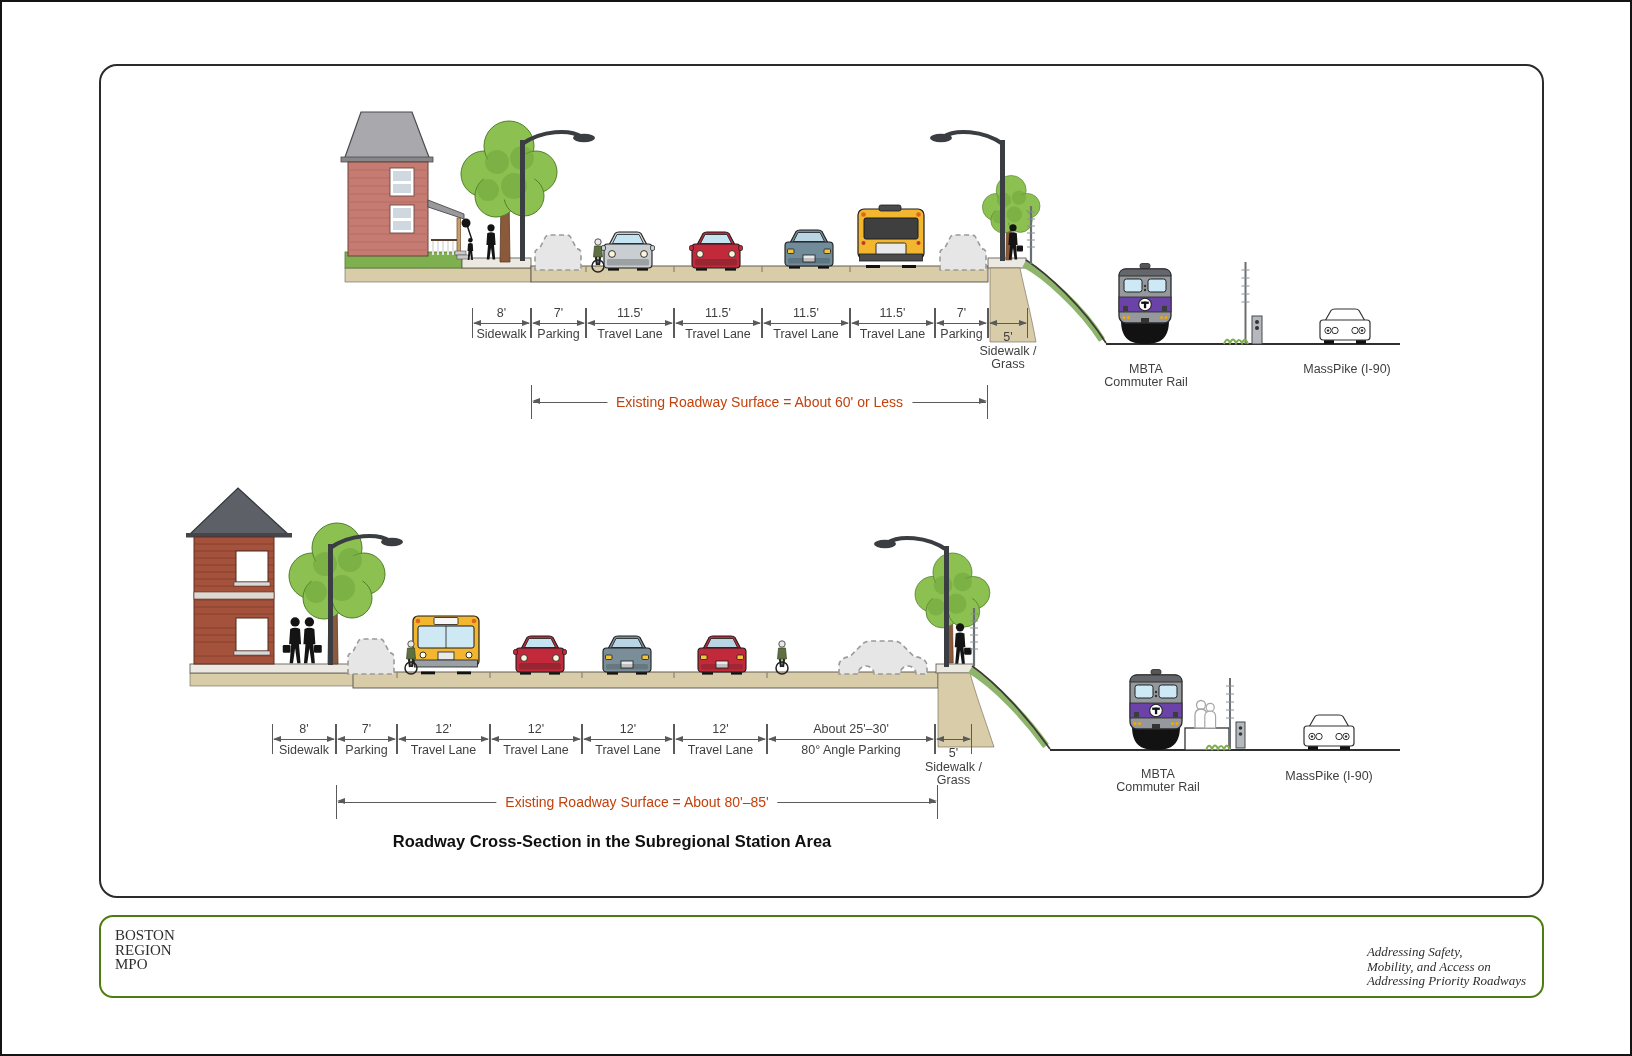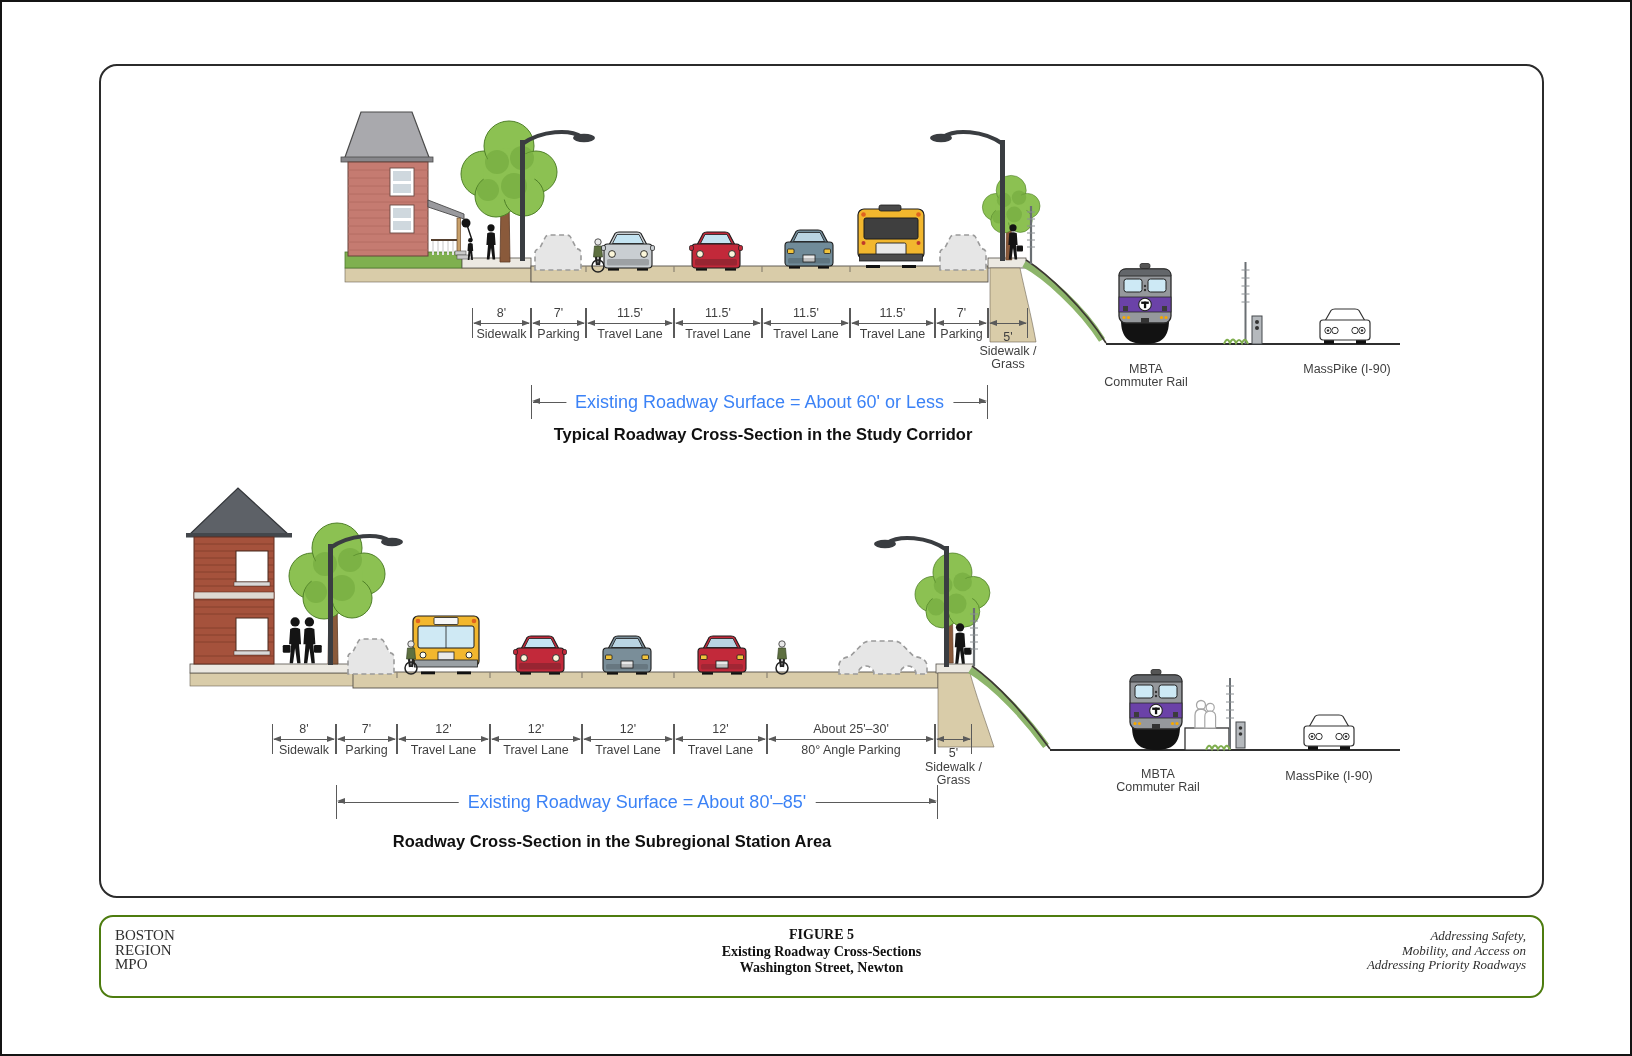--- a/index.html
+++ b/index.html
@@ -24,29 +24,29 @@
   .dim.below .lbl2{top:49px;}
   
   .surface{position:absolute;height:34px;}
   .surface .tk{height:34px;}
   .s-ln{position:absolute;top:16.5px;left:2px;right:2px;border-top:1.4px solid #5a5a5a;}
   .s-ln::before{content:"";position:absolute;left:-1px;top:-4.2px;border-style:solid;
     border-width:3.5px 8px 3.5px 0;border-color:transparent #5a5a5a transparent transparent;}
   .s-ln::after{content:"";position:absolute;right:-1px;top:-4.2px;border-style:solid;
     border-width:3.5px 0 3.5px 8px;border-color:transparent transparent transparent #5a5a5a;}
   .s-txt{position:absolute;top:17px;left:50%;transform:translate(-50%,-50%);background:#fff;
-    padding:0 9px;font-size:18px;color:#3b82f6;white-space:nowrap;}
+    padding:0 9px;font-size:14px;color:#c2410c;white-space:nowrap;}
   .sec-title{position:absolute;transform:translateX(-50%);font-weight:bold;font-size:16.5px;color:#101010;white-space:nowrap;}
   .scene-lbl{position:absolute;transform:translateX(-50%);font-size:12.5px;color:#3f3f3f;
     text-align:center;line-height:13px;white-space:nowrap;}
   
   .agency{position:absolute;left:14px;top:11px;font-size:15px;line-height:14.5px;color:#2e2e2e;}
   .fig-center{position:absolute;left:0;right:0;top:10px;text-align:center;font-weight:bold;
     font-size:14px;line-height:16.5px;color:#101010;}
-  .tagline{position:absolute;right:16px;top:12px;text-align:right;font-style:italic;
+  .tagline{position:absolute;right:16px;top:28px;font-style:italic;
     font-size:13px;line-height:14.5px;color:#2e2e2e;}
 </style>
 </head>
 <body>
 
 <div class="page">
   <div class="panel"></div>
 
   <svg class="scene" width="1632" height="1056" viewBox="0 0 1632 1056">
     <defs>
@@ -459,42 +459,36 @@
       <span class="s-ln"></span>
     <span class="s-txt">Existing Roadway Surface = About 60' or Less</span>
   </div>
   <div class="surface" style="left:334px;top:783px;width:602px">
     <i class="tk l"></i>
       <i class="tk r"></i>
       <span class="s-ln"></span>
     <span class="s-txt">Existing Roadway Surface = About 80'–85'</span>
   </div>
 
-  <div class="sec-title" style="left:761px;top:423px">Typical Roadway Cross-Section in the Study Corridor</div>
   <div class="sec-title" style="left:610px;top:830px">Roadway Cross-Section in the Subregional Station Area</div>
 
   <div class="scene-lbl" style="left:1144px;top:361px">
     <span>MBTA</span><br><span>Commuter Rail</span>
   </div>
   <div class="scene-lbl" style="left:1345px;top:361px">MassPike (I-90)</div>
   <div class="scene-lbl" style="left:1156px;top:766px">
     <span>MBTA</span><br><span>Commuter Rail</span>
   </div>
   <div class="scene-lbl" style="left:1327px;top:768px">MassPike (I-90)</div>
 
   <div class="footer-box">
     <div class="agency">
       <div>BOSTON</div>
       <div>REGION</div>
       <div>MPO</div>
     </div>
-    <div class="fig-center">
-      <div>FIGURE 5</div>
-      <div>Existing Roadway Cross-Sections</div>
-      <div>Washington Street, Newton</div>
-    </div>
     <div class="tagline">
       <div>Addressing Safety,</div>
       <div>Mobility, and Access on</div>
       <div>Addressing Priority Roadways</div>
     </div>
   </div>
 </div>
 
 </body></html>

